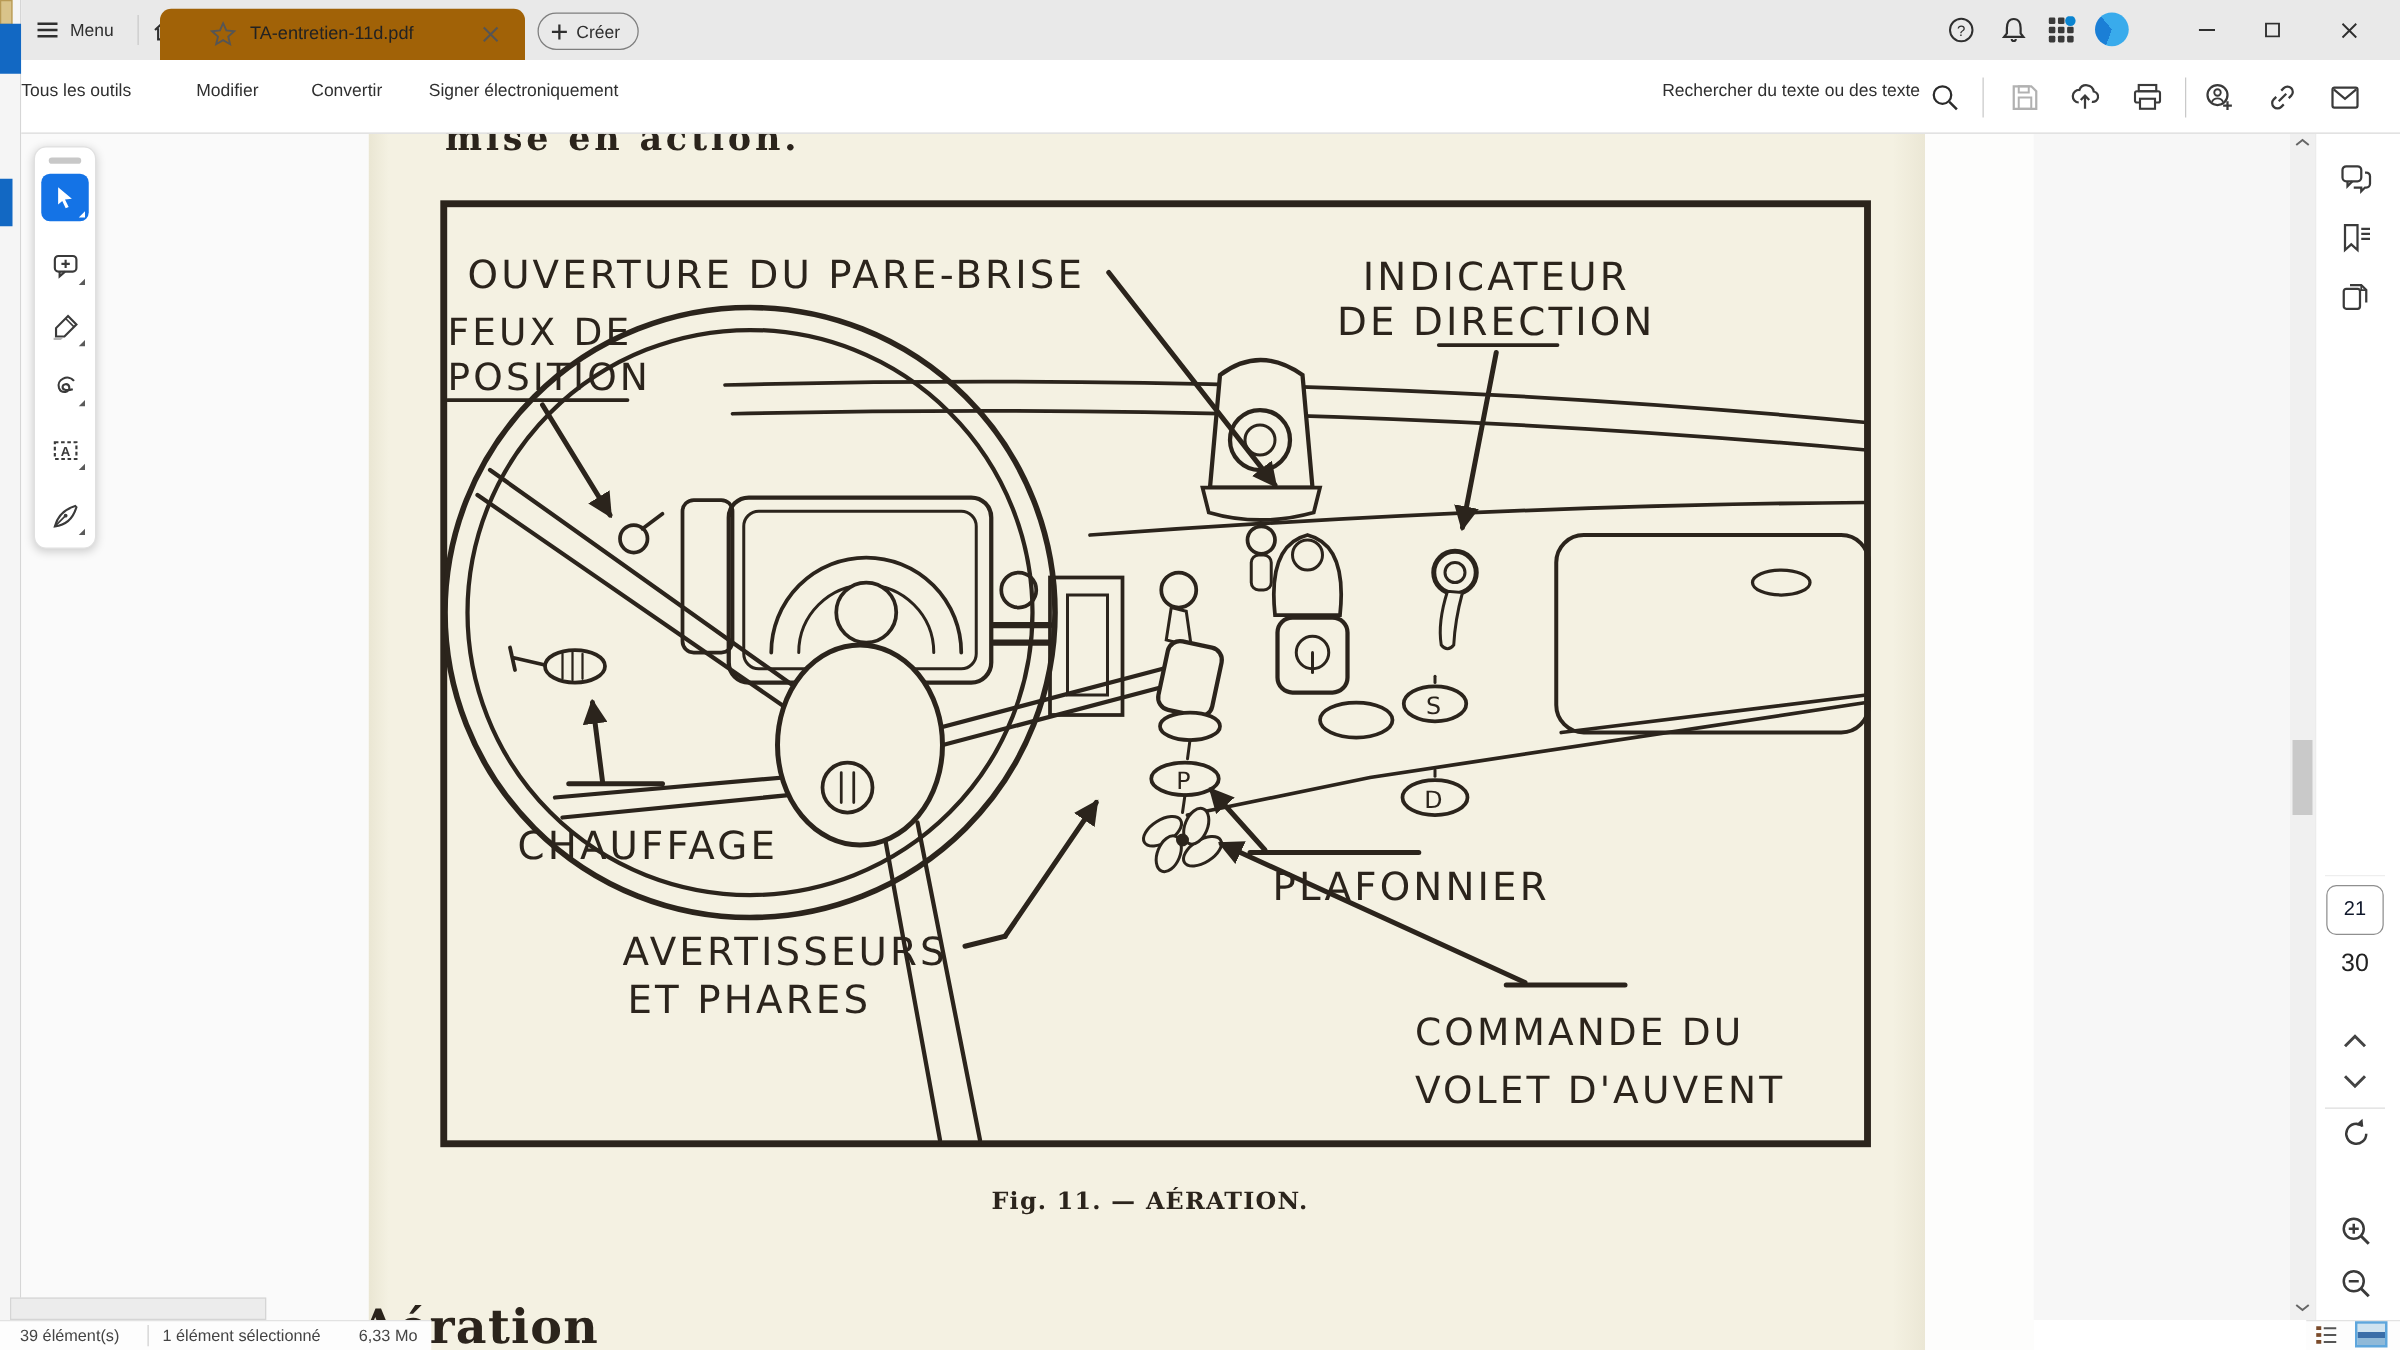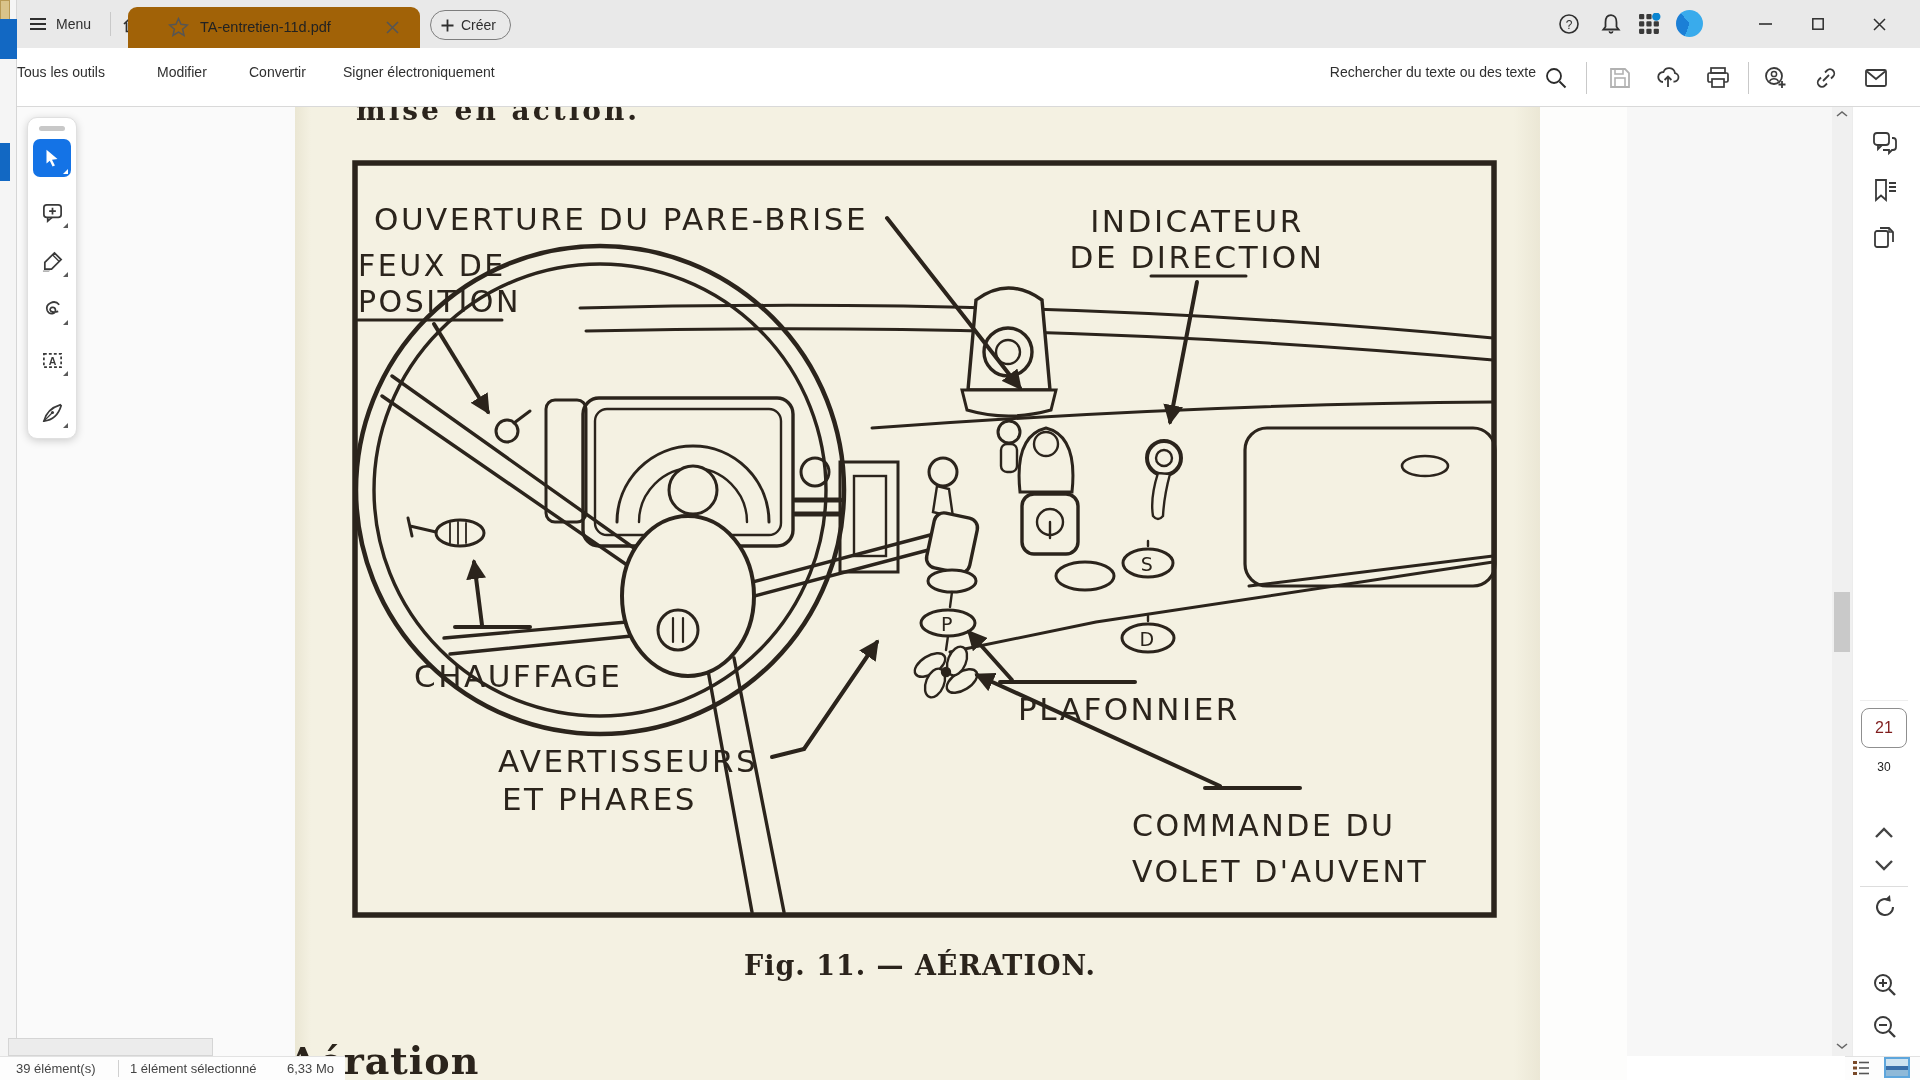--- a/index.html
+++ b/index.html
@@ -38,39 +38,39 @@
   #viewer-right{ left:1627px; top:107px; width:205px; height:949px; background:#f7f7f7; }
 
   
   #scrollbar { left:1832px; top:107px; width:20px; height:949px; background:#f0f0f0; }
   #scroll-thumb { left:1834px; top:592px; width:16px; height:60px; background:#c9c9c9; }
 
   
   #rightrail { left:1852px; top:107px; width:68px; height:949px; background:#ffffff; border-left:1px solid #ececec; }
   .rail-icon { left:1872px; width:26px; height:26px; }
   #pagebox { left:1861px; top:708px; width:46px; height:40px; background:#fff; border:1px solid #8f8f8f;
-             border-radius:8px; text-align:center; line-height:38px; font-size:16px; color:#7f1d1d; }
-  #pagetotal { left:1861px; top:760px; width:46px; text-align:center; font-size:12px; color:#222; }
+             border-radius:8px; text-align:center; line-height:38px; font-size:16px; color:#0f172a; }
+  #pagetotal { left:1861px; top:760px; width:46px; text-align:center; font-size:20px; color:#222; }
   #rail-divider { left:1860px; top:886px; width:48px; height:1px; background:#ddd; }
   #rail-divider2 { left:1860px; top:700px; width:48px; height:1px; background:#eee; }
 
   
   #toolpanel { left:27px; top:117px; width:50px; height:322px; background:#fff; border:1px solid #e0e0e0;
                border-radius:10px; box-shadow:0 2px 8px rgba(0,0,0,.18); }
   #drag-handle { left:39px; top:126px; width:26px; height:5px; border-radius:3px; background:#c8c8c8; }
   .toolbtn { left:33px; width:38px; height:38px; border-radius:7px; }
   .toolbtn.active { background:#1473e6; }
   .tri { position:absolute; right:3px; bottom:3px; width:0; height:0;
          border-left:5px solid transparent; border-bottom:5px solid #5a5a5a; }
   .tri.w { border-bottom-color:#fff; }
 
   
   .scan { color:#2b241c; font-family:"DejaVu Serif","Liberation Serif",serif; font-weight:bold; }
   #top-text { left:356px; top:94px; font-size:28px; letter-spacing:3px; }
-  #fig-caption { left:620px; top:950px; width:600px; text-align:center; font-size:27px; letter-spacing:1px; }
+  #fig-caption { left:620px; top:950px; width:600px; text-align:center; font-size:19px; letter-spacing:1px; }
   #bottom-heading { left:288px; top:1038px; font-size:38px; letter-spacing:1px; }
 
   #figure-svg { left:352px; top:160px; }
   .diaglabel { font-family:"DejaVu Sans","Liberation Sans",sans-serif; font-weight:500;
                letter-spacing:2.5px; fill:#2b241c; }
 
   
   #exp-block { left:8px; top:1038px; width:205px; height:18px; background:#ececec; border:1px solid #d5d5d5; }
   #exp-status { left:0; top:1056px; width:345px; height:24px; background:#fdfdfd; border-top:1px solid #e2e2e2;
                 font-size:13px; color:#444; line-height:23px; }

